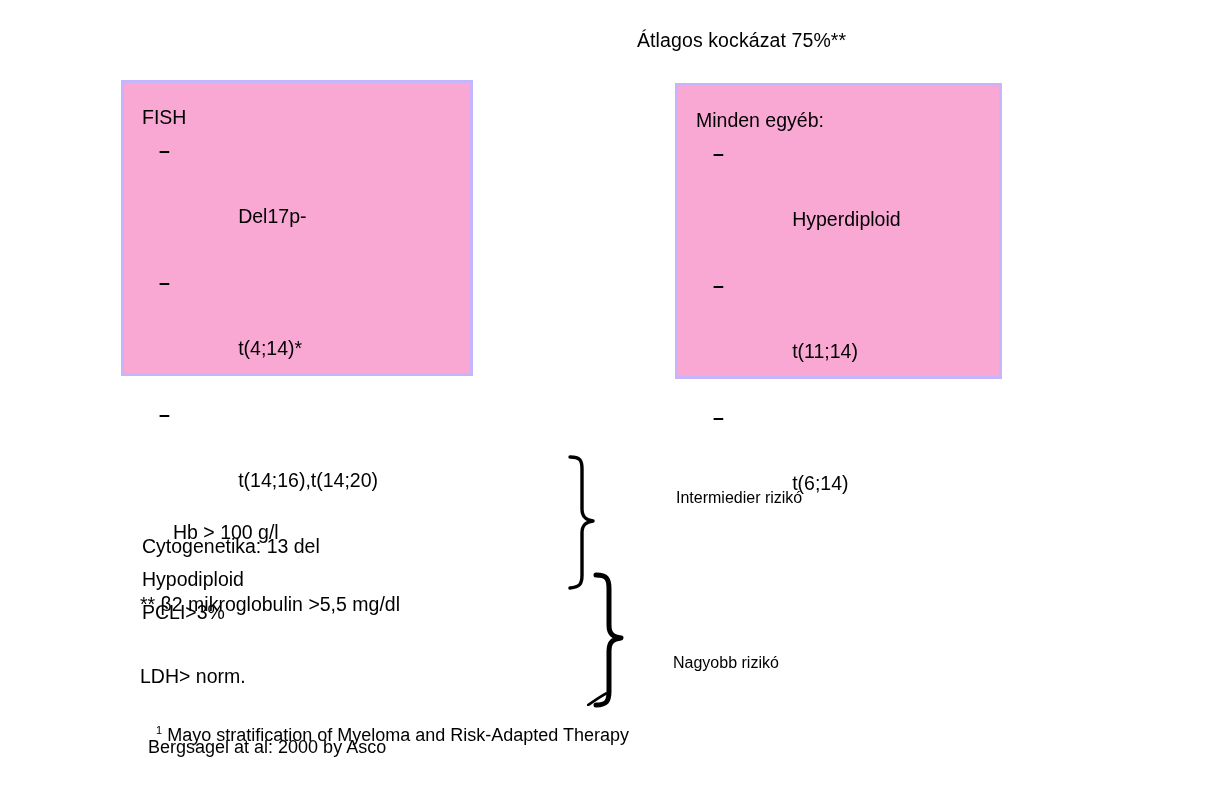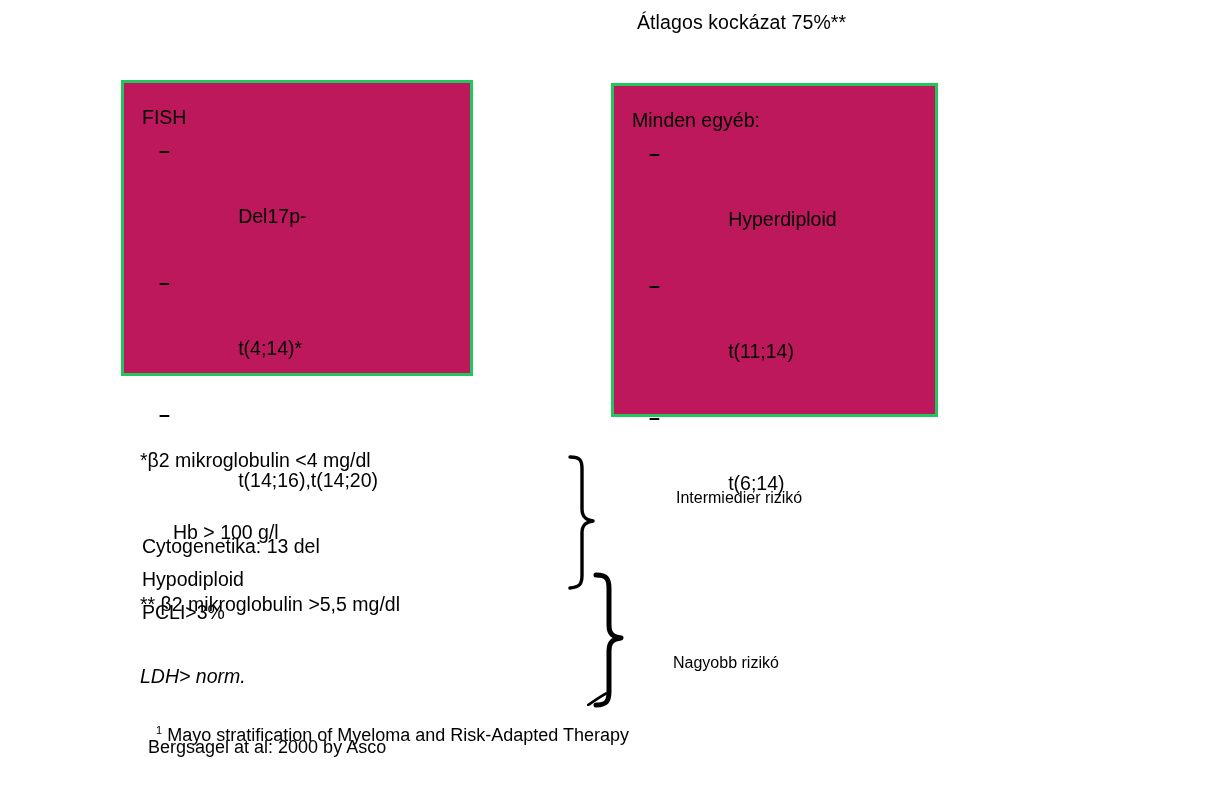--- a/index.html
+++ b/index.html
@@ -25,40 +25,40 @@
 
   
   .col-header {
     position: absolute;
     font-size: 19.5px;
     line-height: 24px;
     white-space: pre;
     letter-spacing: 0.1px;
   }
   #header-high  { left: 148px; top: 22px; }
-  #header-avg   { left: 637px; top: 10px; }
+  #header-avg   { left: 637px; top: 28px; }
 
   
   .risk-box {
     position: absolute;
-    border: 3px solid #22c55e;
-    background: #be185d;
+    border: 3px solid #c4b5fd;
+    background: #f9a8d4;
     box-sizing: border-box;
   }
   #box-high {
     left: 121px;
     top: 80px;
     width: 352px;
     height: 296px;
   }
   #box-avg {
-    left: 611px;
+    left: 675px;
     top: 83px;
     width: 327px;
-    height: 334px;
+    height: 296px;
   }
 
   .box-inner {
     position: absolute;
     left: 18px;
     top: 18px;
     right: 8px;
   }
   .box-title {
     font-size: 19.5px;
@@ -94,21 +94,21 @@
   
   .note-line {
     position: absolute;
     font-size: 19.5px;
     line-height: 24px;
     white-space: pre;
   }
   #note-b2-low   { left: 140px; top: 448px; }
   #note-hb       { left: 140px; top: 520px; margin-left: 33px; }
   #note-b2-high  { left: 140px; top: 592px; }
-  #note-ldh      { left: 140px; top: 664px; font-style: italic; }
+  #note-ldh      { left: 140px; top: 664px; }
 
   
   .cite-line {
     position: absolute;
     font-size: 18px;
     line-height: 23px;
     white-space: pre;
   }
   #cite-1 { left: 136px; top: 701px; }
   #cite-2 { left: 143px; top: 736px; }
@@ -195,21 +195,20 @@
         </li>
         <li class="bullet-item">
           <span class="bullet-dash">–</span>
           <span>t(6;14)</span>
         </li>
       </ul>
 
     </div>
   </div>
 
-  <div class="note-line" id="note-b2-low">*β2 mikroglobulin &lt;4 mg/dl</div>
 
   <div class="note-line" id="note-hb">Hb &gt; 100 g/l</div>
 
   <div class="note-line" id="note-b2-high">** β2 mikroglobulin &gt;5,5 mg/dl</div>
 
   <div class="note-line" id="note-ldh">LDH&gt; norm.</div>
 
   <svg class="brace" id="brace-intermediate" width="34" height="140" viewBox="0 0 34 140">
     <path d="M4 5 C14 5, 16 8, 16 17 L16 57 C16 65, 20 68, 27 69
              C20 70, 16 73, 16 81 L16 123 C16 132, 14 135, 4 136" fill="none" stroke="#000000" stroke-width="3.4" stroke-linecap="round" stroke-linejoin="round"></path>

